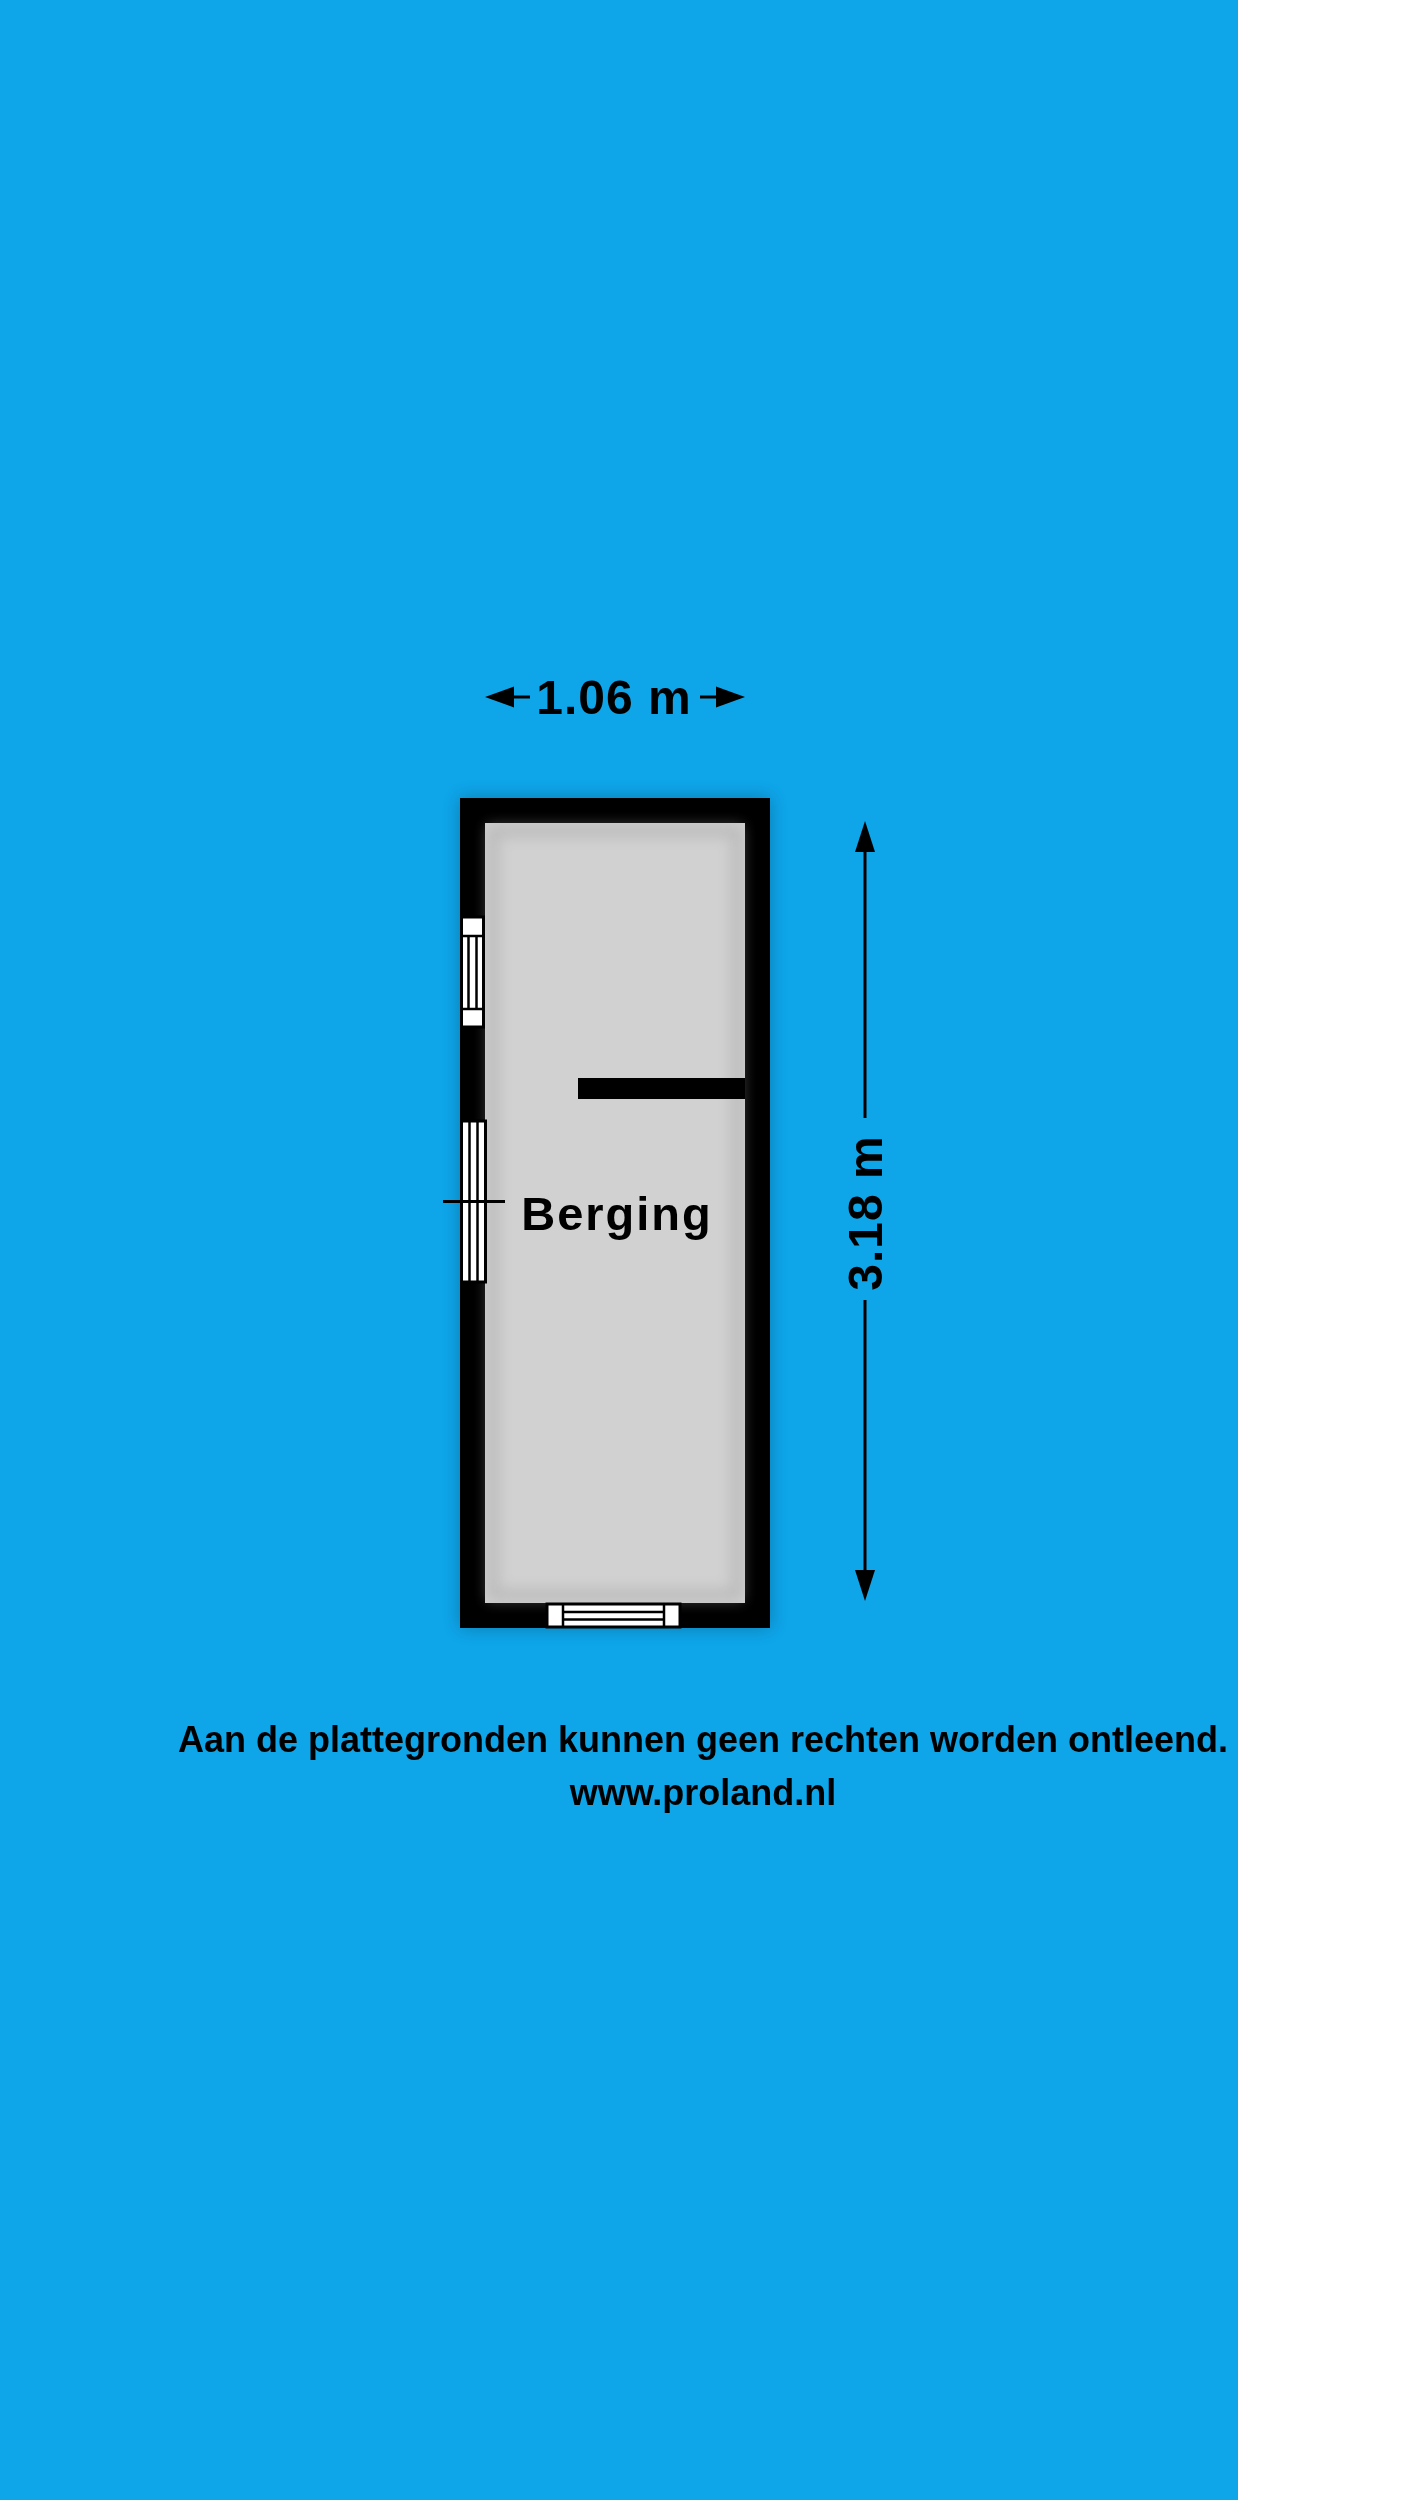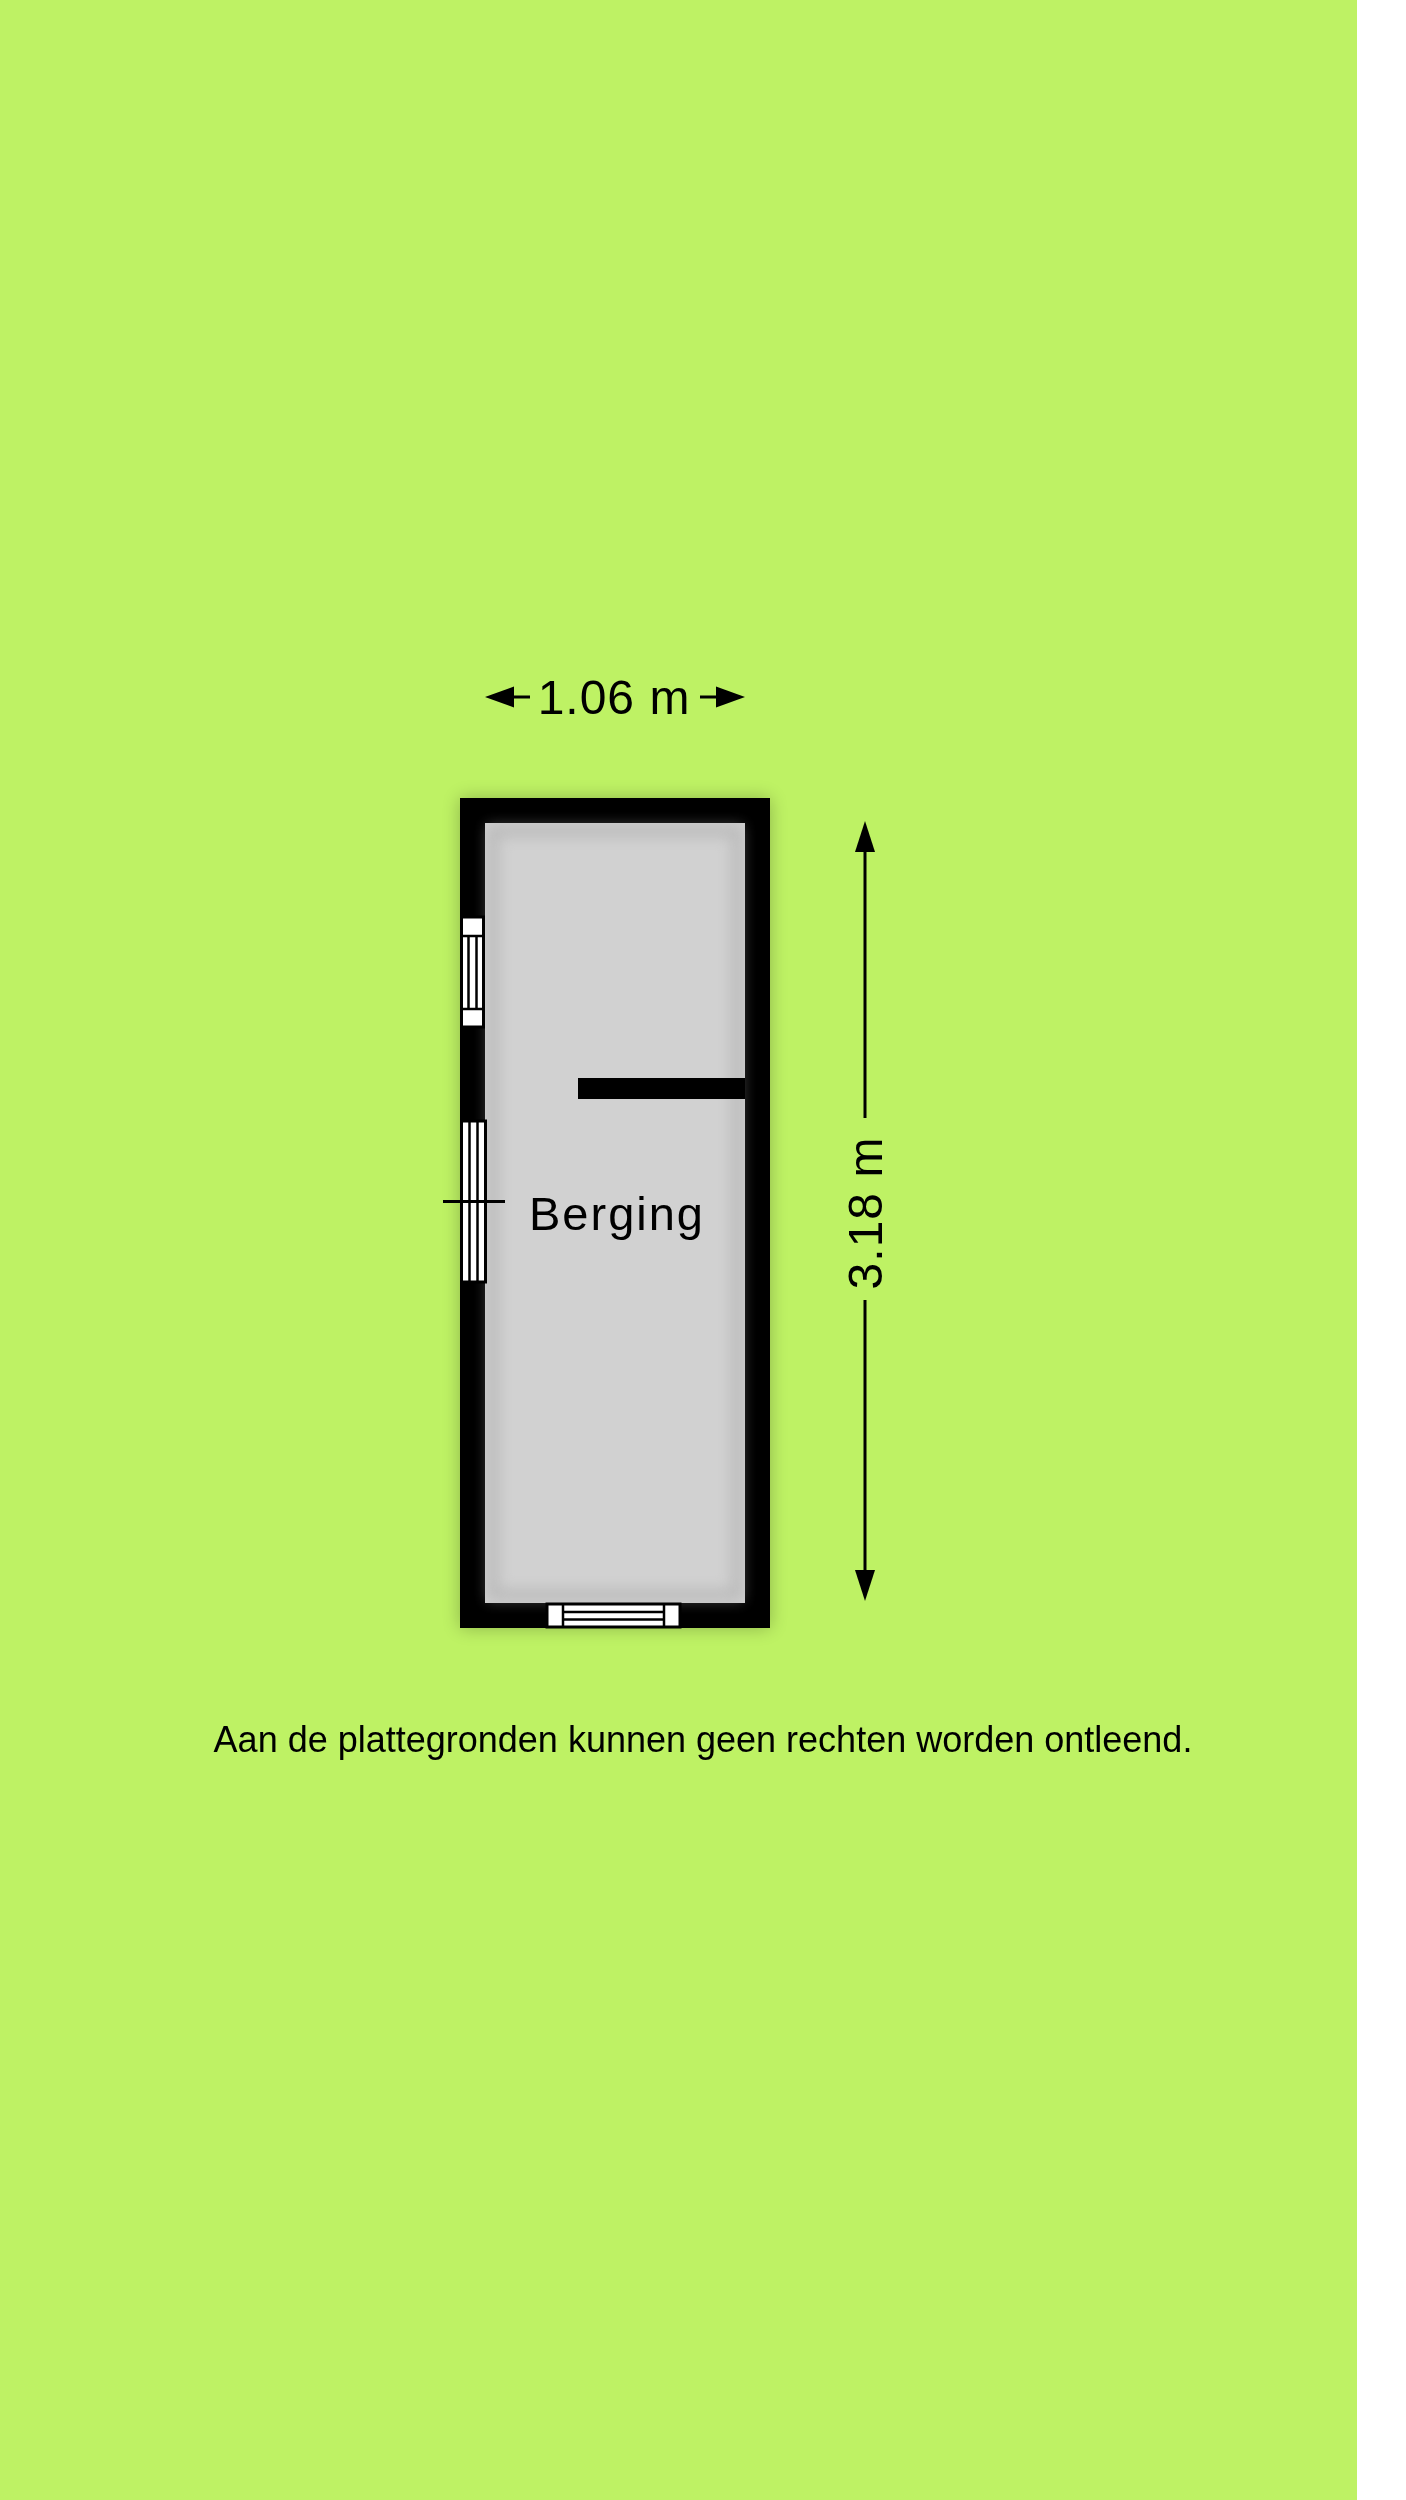--- a/index.html
+++ b/index.html
@@ -2,25 +2,26 @@
 <html><head>
 <meta charset="utf-8">
 <style>
   html, body {
     margin: 0;
     padding: 0;
     background: #ffffff;
   }
   #canvas {
     position: relative;
-    width: 1357px;
+    width: 1238px;
     height: 2500px;
-    background: #bef264;
+    background: #0ea5e9;
     overflow: hidden;
     font-family: "Liberation Sans", sans-serif;
+    font-weight: bold;
   }
   #plan-svg {
     position: absolute;
     left: 0;
     top: 0;
   }
   svg text {
     font-family: "Liberation Sans", sans-serif;
     fill: #000000;
   }
@@ -106,14 +107,15 @@
       <line x1="865" y1="1300" x2="865" y2="1575" stroke="#000" stroke-width="3"></line>
       <polygon points="865,821 855,852 875,852" fill="#000000"></polygon>
       <polygon points="865,1601 855,1570 875,1570" fill="#000000"></polygon>
       <text class="dim-text" x="865" y="1213" text-anchor="middle" dominant-baseline="central" transform="rotate(-90 865 1213)">3.18 m</text>
     </g>
 
     <text class="room-text" x="617" y="1230" text-anchor="middle">Berging</text>
   </svg>
 
   <div id="footer-disclaimer" class="footer-line">Aan de plattegronden kunnen geen rechten worden ontleend.</div>
+  <div id="footer-website" class="footer-line">www.proland.nl</div>
 
 </div>
 
 </body></html>

